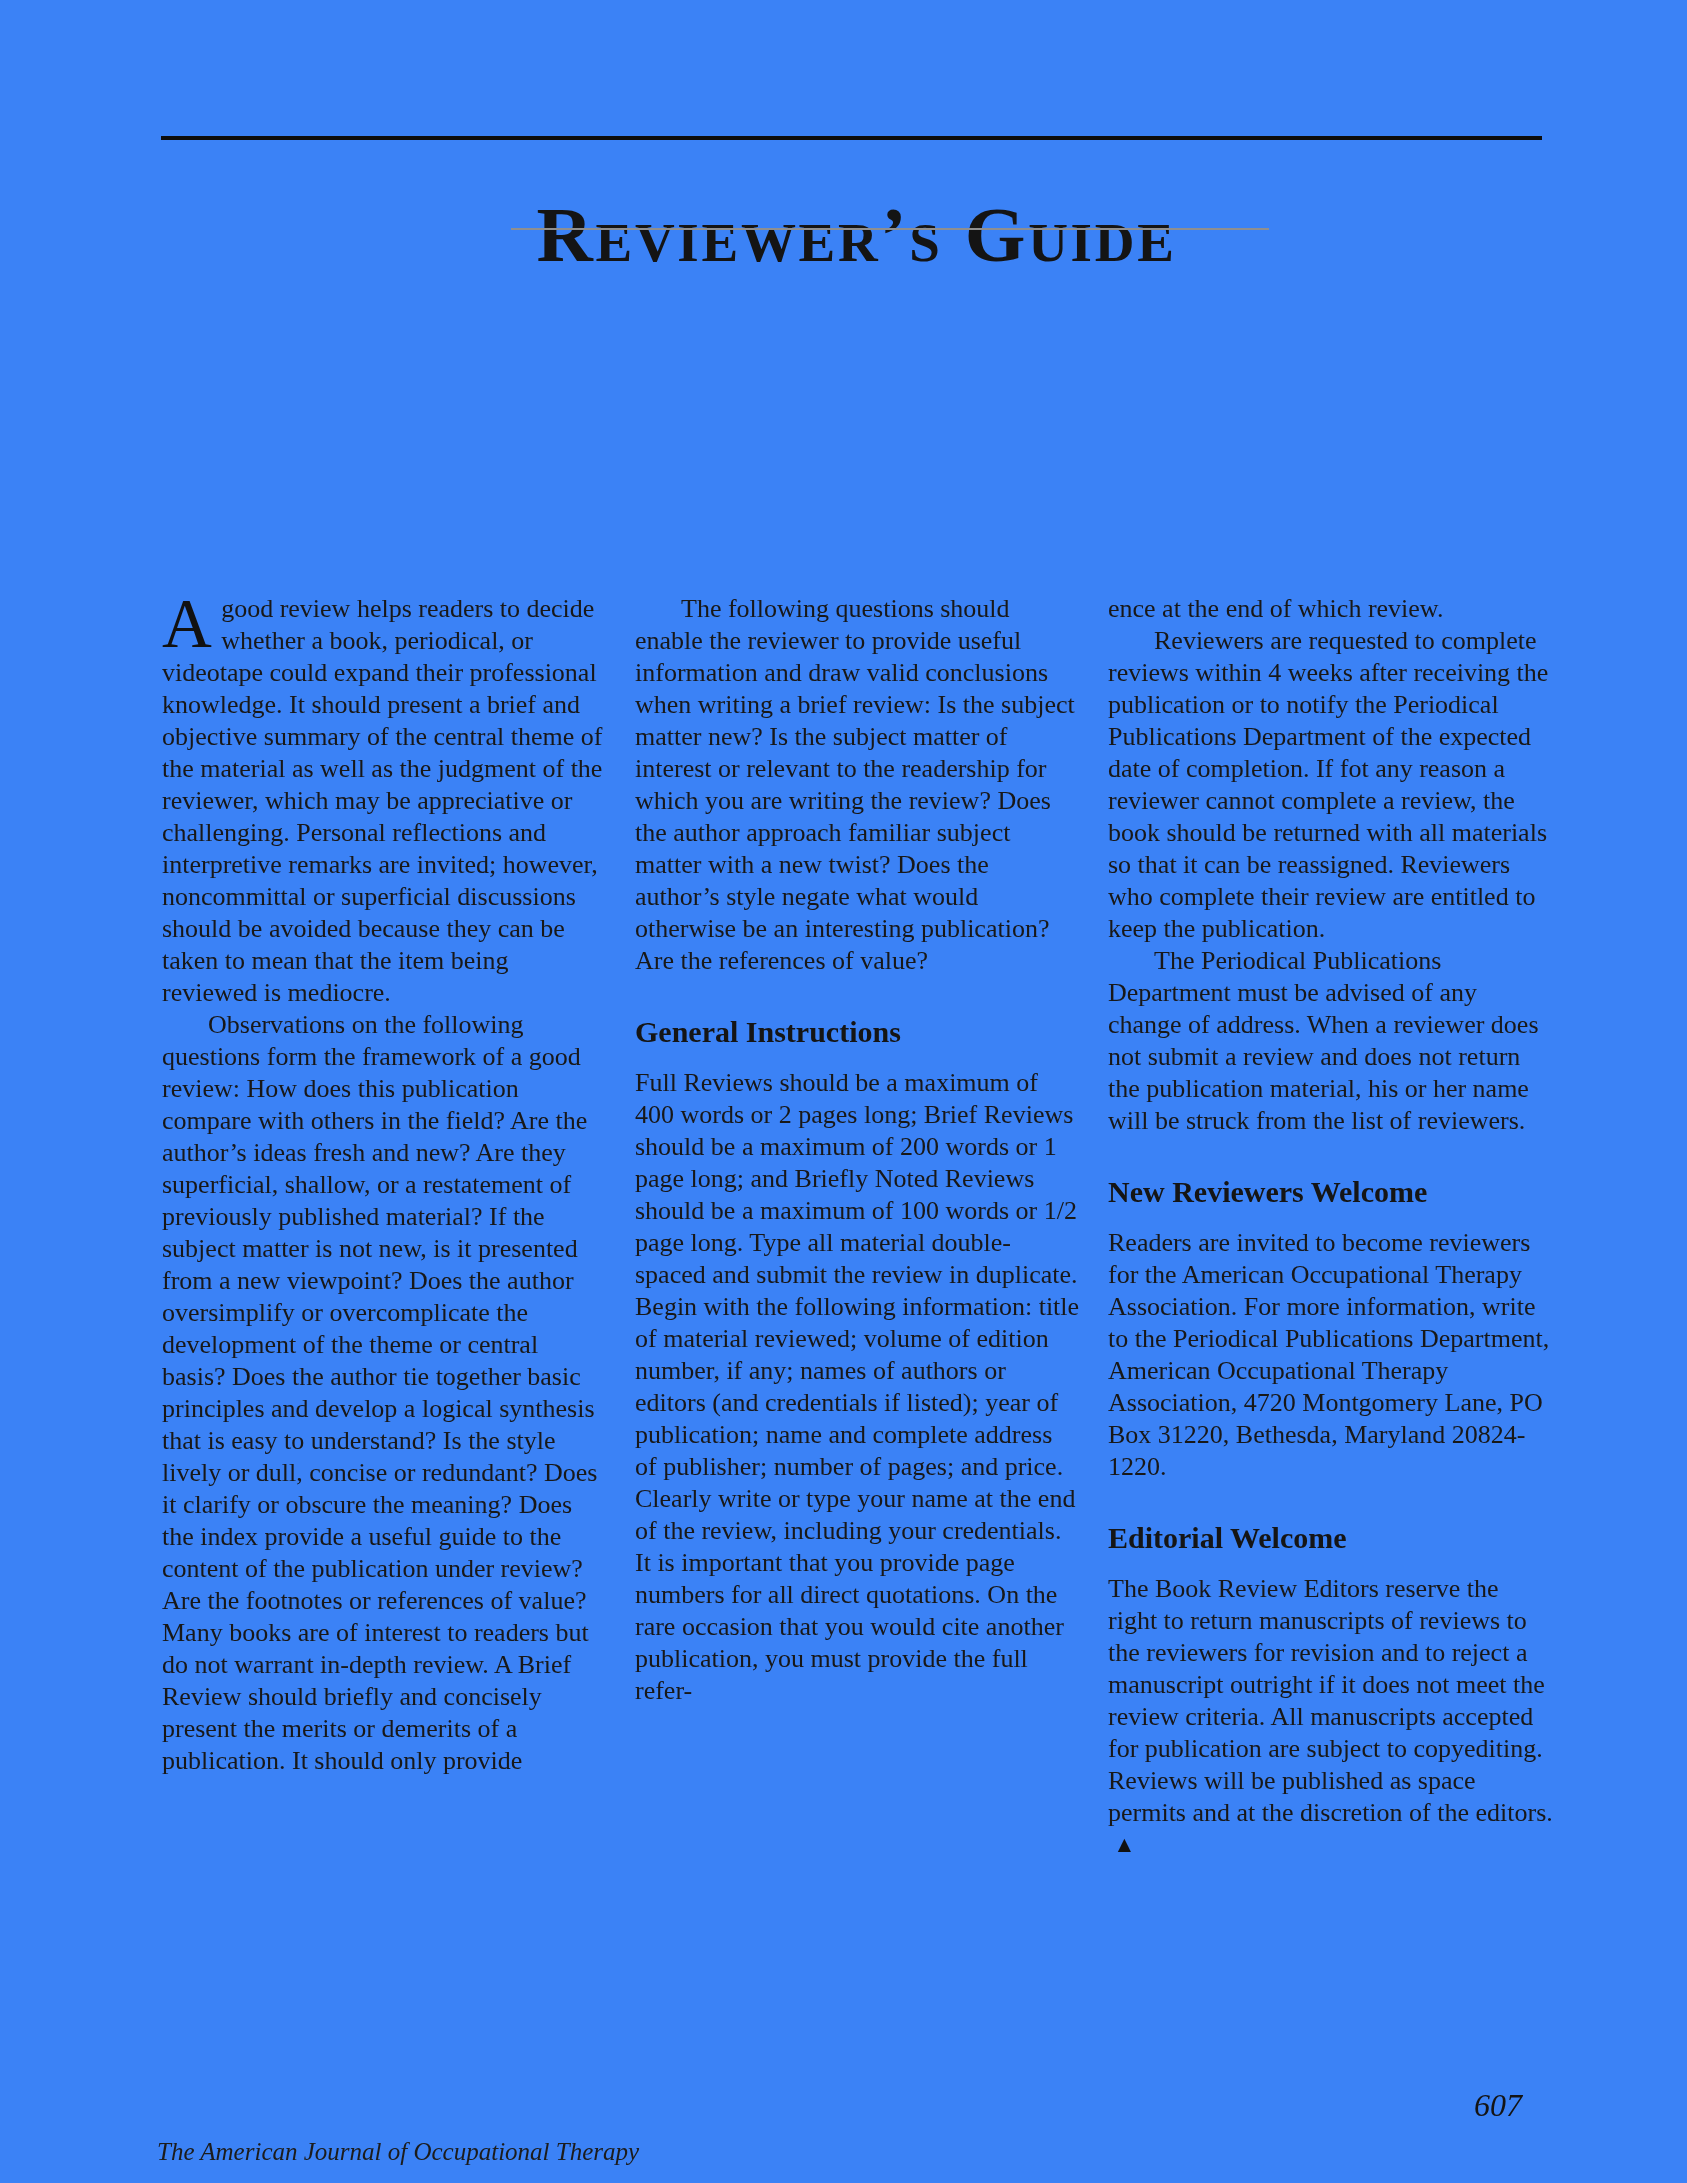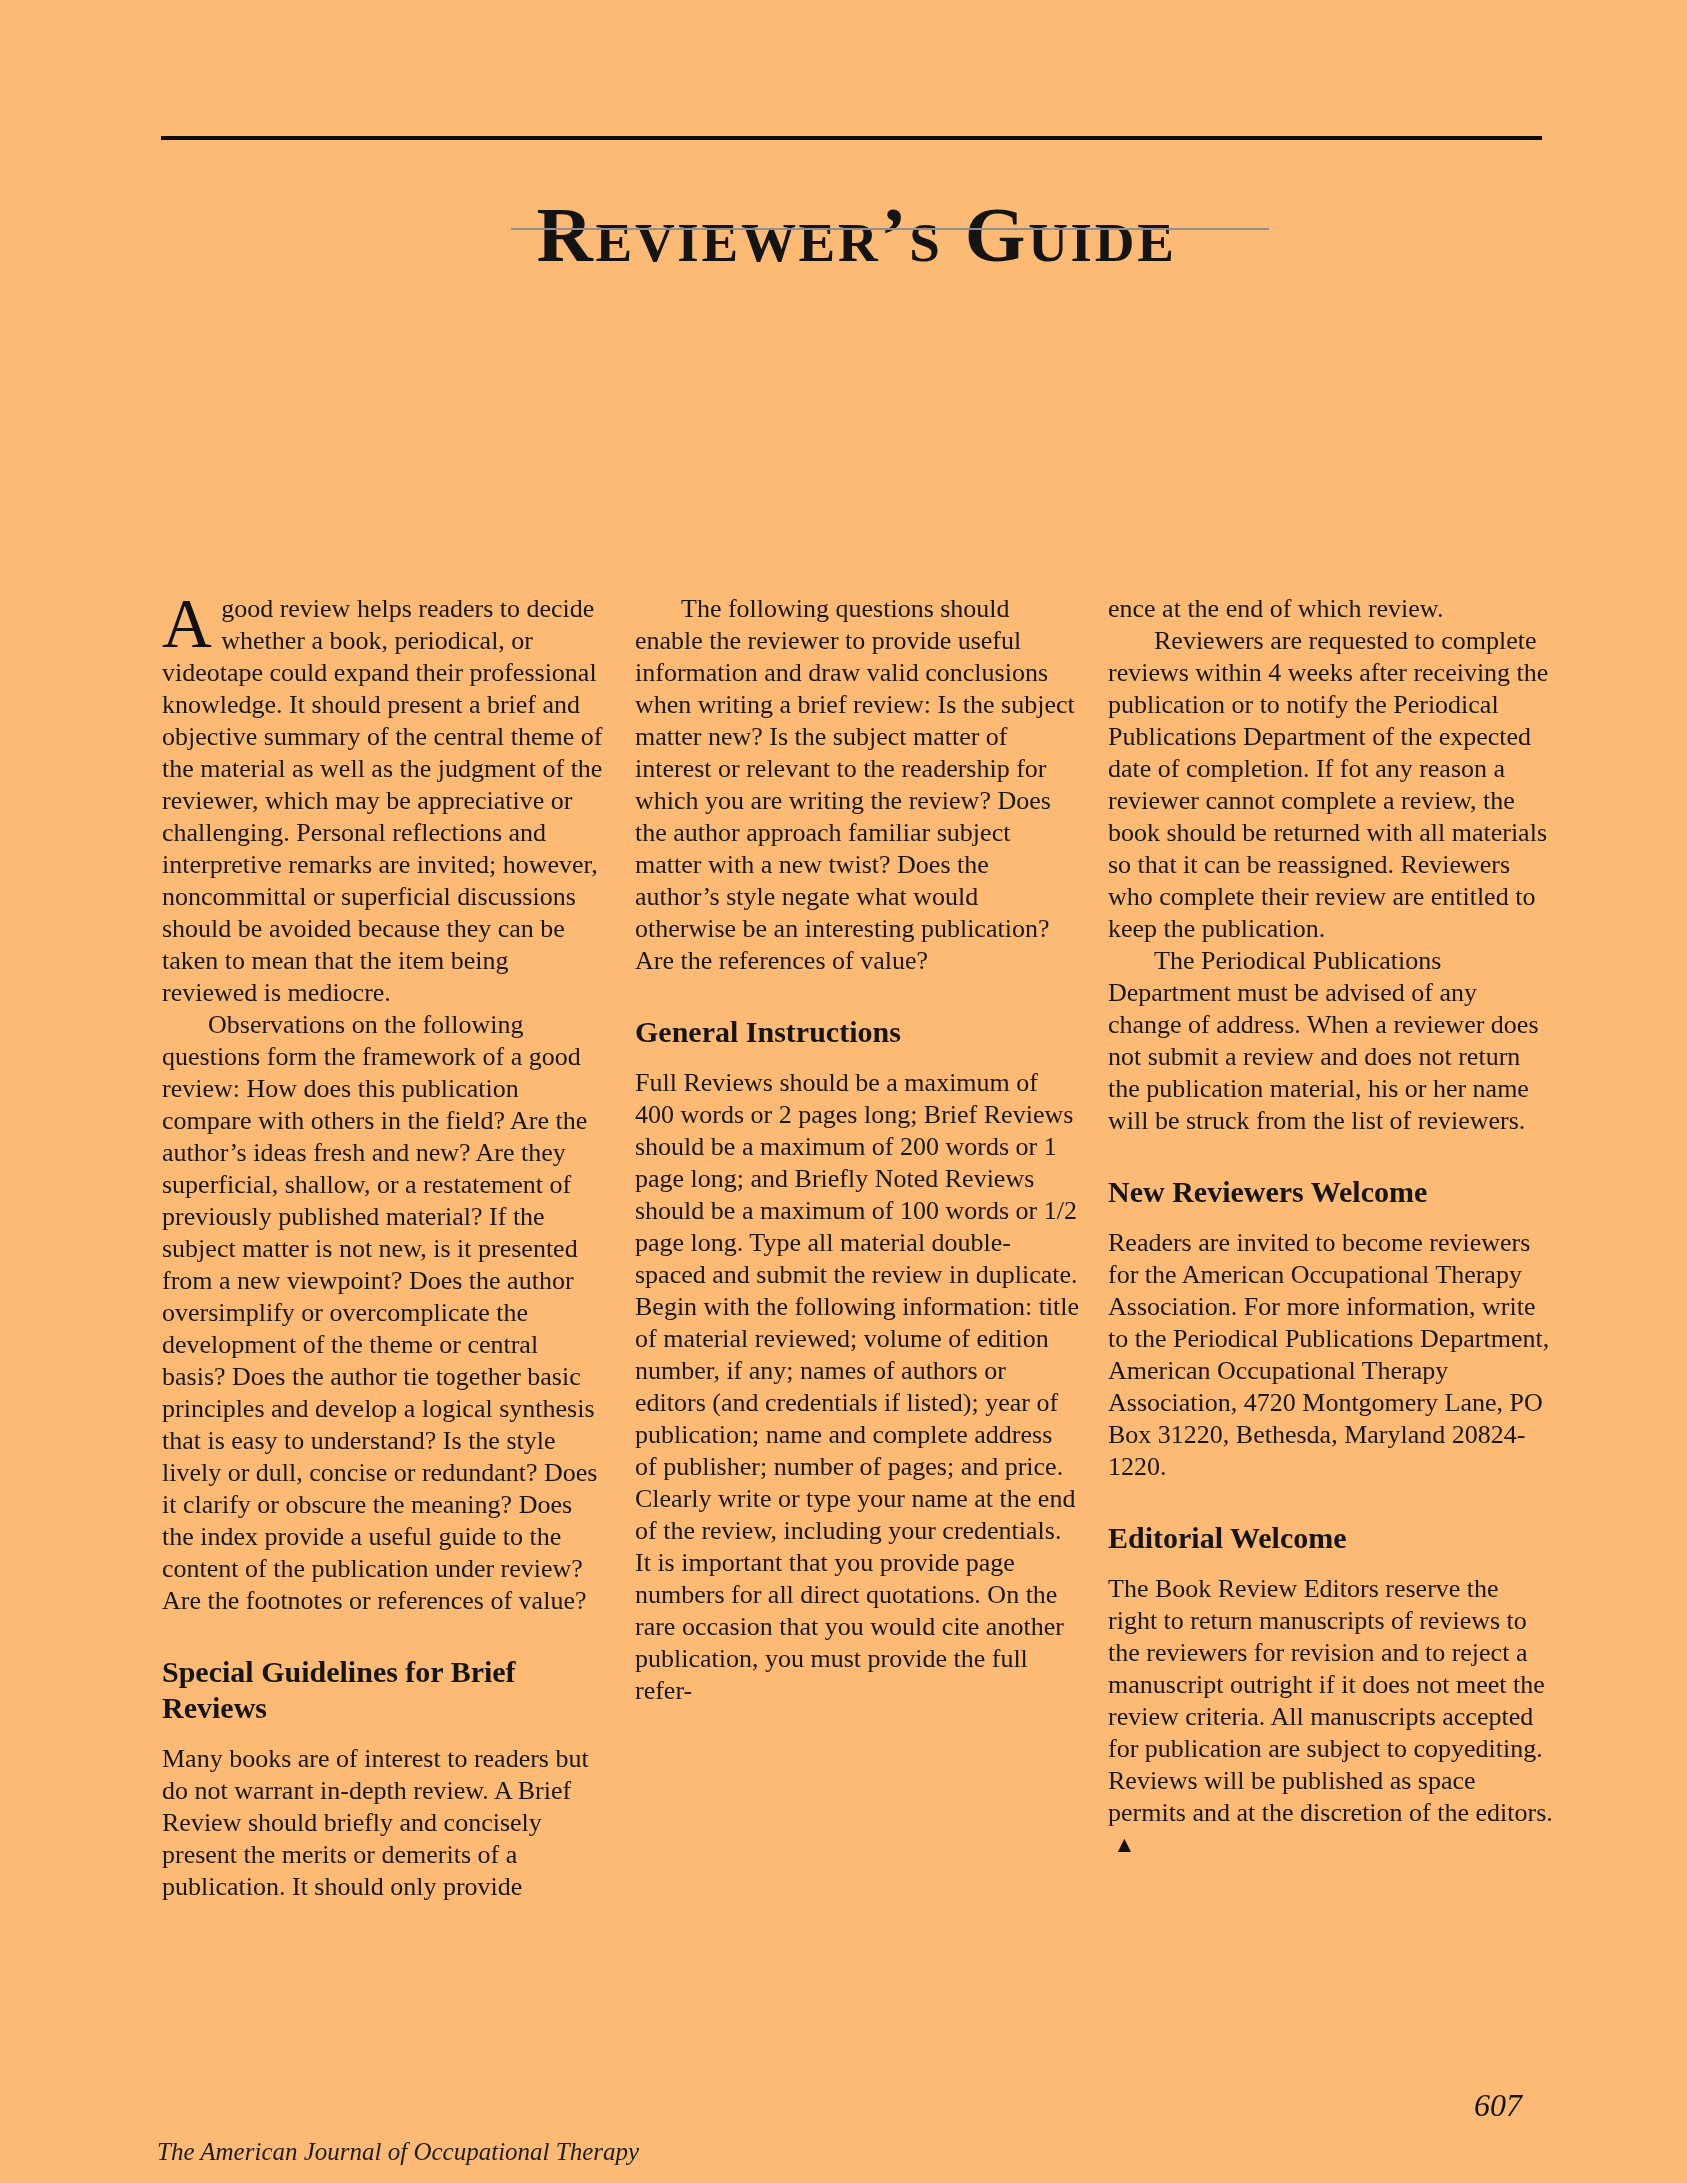--- a/index.html
+++ b/index.html
@@ -4,21 +4,21 @@
 <style>
   html, body {
     margin: 0;
     padding: 0;
     background: #ffffff;
   }
   .sheet {
     position: relative;
     width: 1687px;
     height: 2183px;
-    background: #fdba74;
+    background: #3b82f6;
     font-family: "Liberation Serif", serif;
     color: #1a1a1a;
     overflow: hidden;
   }
   .top-rule {
     position: absolute;
     left: 161px;
     top: 136px;
     width: 1381px;
     height: 4px;
@@ -120,21 +120,20 @@
 
   <div class="title-underline"></div>
 
   <div class="columns">
 
     <div class="col">
       <p>
         <span class="dropcap">A</span><span>good review helps readers to decide whether a book, periodical, or videotape could expand their professional knowledge. It should present a brief and objective summary of the central theme of the material as well as the judgment of the reviewer, which may be appreciative or challenging. Personal reflections and interpretive remarks are invited; however, noncommittal or superficial discussions should be avoided because they can be taken to mean that the item being reviewed is mediocre.</span>
       </p>
       <p class="indent">Observations on the following questions form the framework of a good review: How does this publication compare with others in the field? Are the author’s ideas fresh and new? Are they superficial, shallow, or a restatement of previously published material? If the subject matter is not new, is it presented from a new viewpoint? Does the author oversimplify or overcomplicate the development of the theme or central basis? Does the author tie together basic principles and develop a logical synthesis that is easy to understand? Is the style lively or dull, concise or redundant? Does it clarify or obscure the meaning? Does the index provide a useful guide to the content of the publication under review? Are the footnotes or references of value?</p>
-      <h2>Special Guidelines for Brief Reviews</h2>
       <p>Many books are of interest to readers but do not warrant in-depth review. A Brief Review should briefly and concisely present the merits or demerits of a publication. It should only provide</p>
     </div>
 
     <div class="col">
       <p class="indent">The following questions should enable the reviewer to provide useful information and draw valid conclusions when writing a brief review: Is the subject matter new? Is the subject matter of interest or relevant to the readership for which you are writing the review? Does the author approach familiar subject matter with a new twist? Does the author’s style negate what would otherwise be an interesting publication? Are the references of value?</p>
       <h2>General Instructions</h2>
       <p>Full Reviews should be a maximum of 400 words or 2 pages long; Brief Reviews should be a maximum of 200 words or 1 page long; and Briefly Noted Reviews should be a maximum of 100 words or 1/2 page long. Type all material double-spaced and submit the review in duplicate. Begin with the following information: title of material reviewed; volume of edition number, if any; names of authors or editors (and credentials if listed); year of publication; name and complete address of publisher; number of pages; and price. Clearly write or type your name at the end of the review, including your credentials. It is important that you provide page numbers for all direct quotations. On the rare occasion that you would cite another publication, you must provide the full refer-</p>
     </div>
 
     <div class="col">

